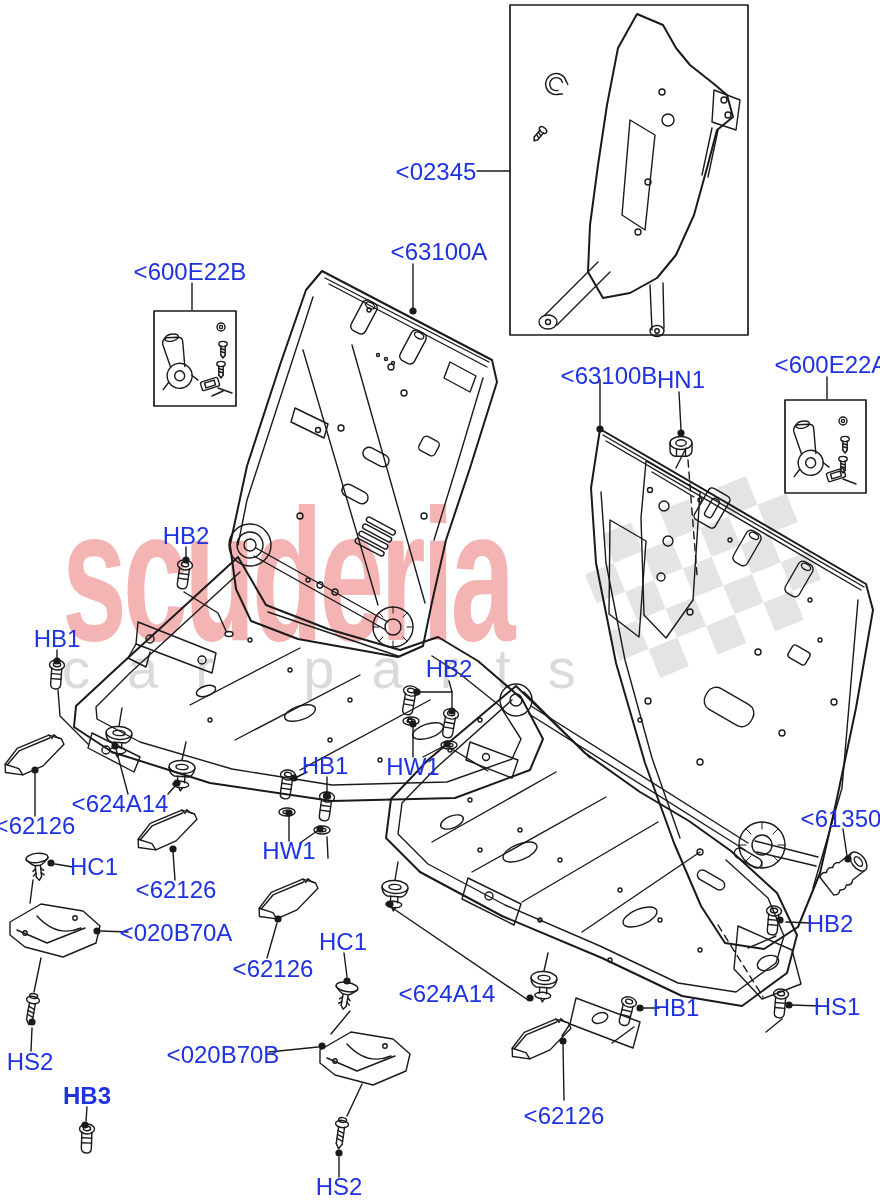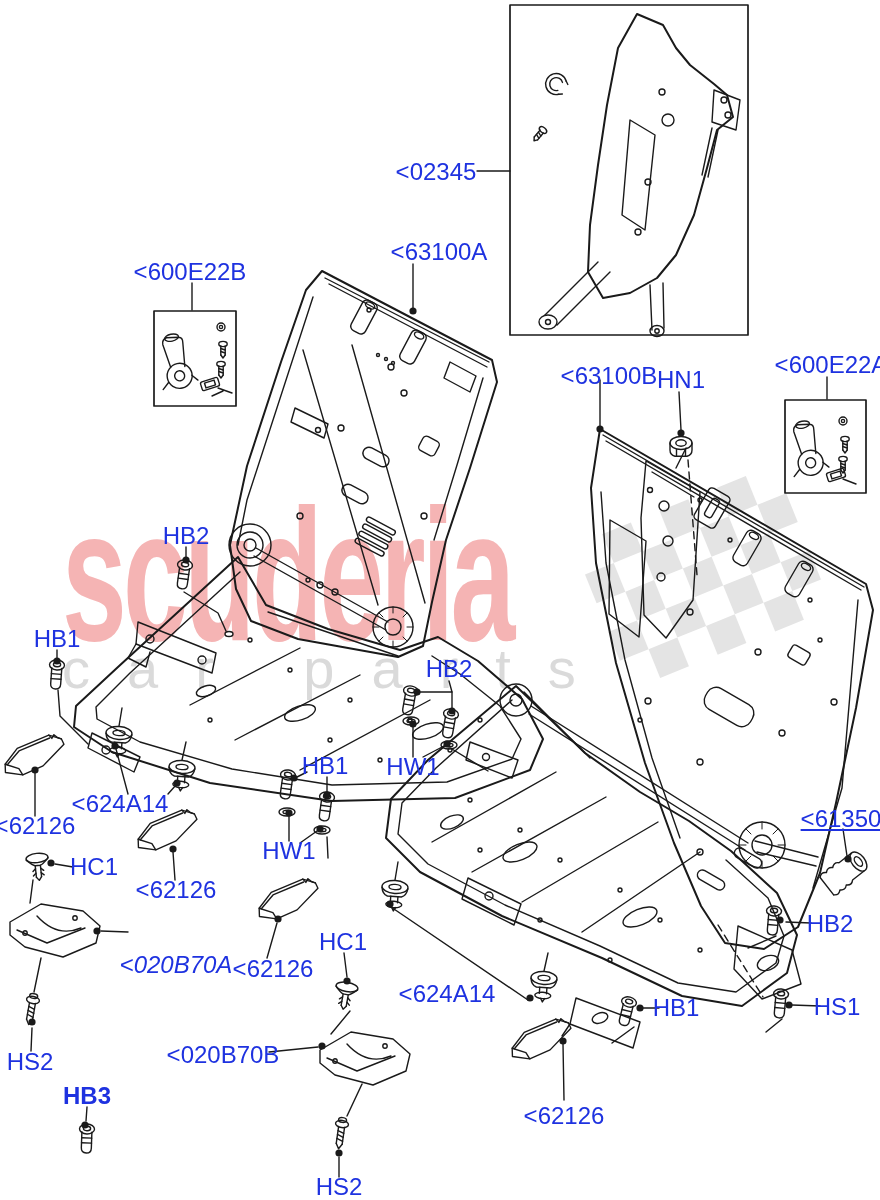--- a/index.html
+++ b/index.html
@@ -498,27 +498,27 @@
       <div class="part-label" style="left: 186px; top: 536px;">HB2</div>
       <div class="part-label" style="left: 57px; top: 639px;">HB1</div>
       <div class="part-label" style="left: 35px; top: 826px;">&lt;62126</div>
       <div class="part-label" style="left: 120px; top: 804px;">&lt;624A14</div>
       <div class="part-label" style="left: 176px; top: 890px;">&lt;62126</div>
       <div class="part-label" style="left: 289px; top: 851px;">HW1</div>
       <div class="part-label" style="left: 325px; top: 766px;">HB1</div>
       <div class="part-label" style="left: 449px; top: 669px;">HB2</div>
       <div class="part-label" style="left: 413px; top: 767px;">HW1</div>
       <div class="part-label" style="left: 94px; top: 867px;">HC1</div>
-      <div class="part-label" style="left: 176px; top: 965px; font-style: italic;">&lt;020B70A</div>
+      <div class="part-label" style="left: 176px; top: 933px;">&lt;020B70A</div>
       <div class="part-label" style="left: 30px; top: 1062px;">HS2</div>
       <div class="part-label" style="left: 87px; top: 1096px; font-weight: bold;">HB3</div>
       <div class="part-label" style="left: 273px; top: 969px;">&lt;62126</div>
       <div class="part-label" style="left: 343px; top: 942px;">HC1</div>
       <div class="part-label" style="left: 223px; top: 1055px;">&lt;020B70B</div>
       <div class="part-label" style="left: 339px; top: 1187px;">HS2</div>
       <div class="part-label" style="left: 447px; top: 994px;">&lt;624A14</div>
       <div class="part-label" style="left: 564px; top: 1116px;">&lt;62126</div>
       <div class="part-label" style="left: 676px; top: 1008px;">HB1</div>
       <div class="part-label" style="left: 837px; top: 1007px;">HS1</div>
       <div class="part-label" style="left: 830px; top: 924px;">HB2</div>
-      <div class="part-label" style="left: 841px; top: 819px; text-decoration: underline;">&lt;61350</div>
+      <div class="part-label" style="left: 841px; top: 819px;">&lt;61350</div>
     </div>
 </div>
 
 </body></html>

